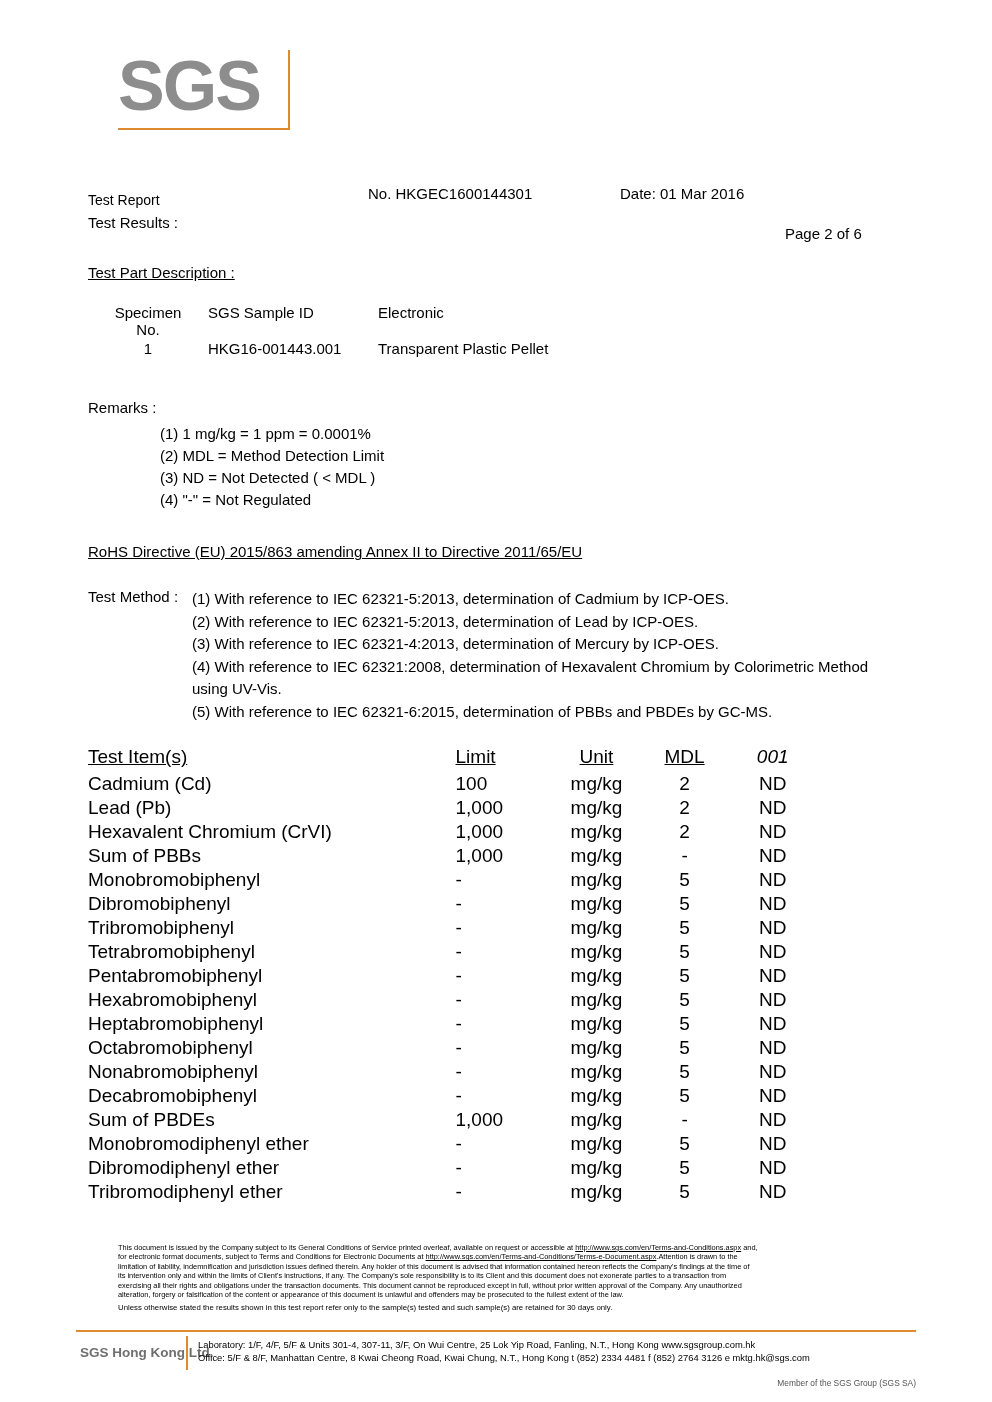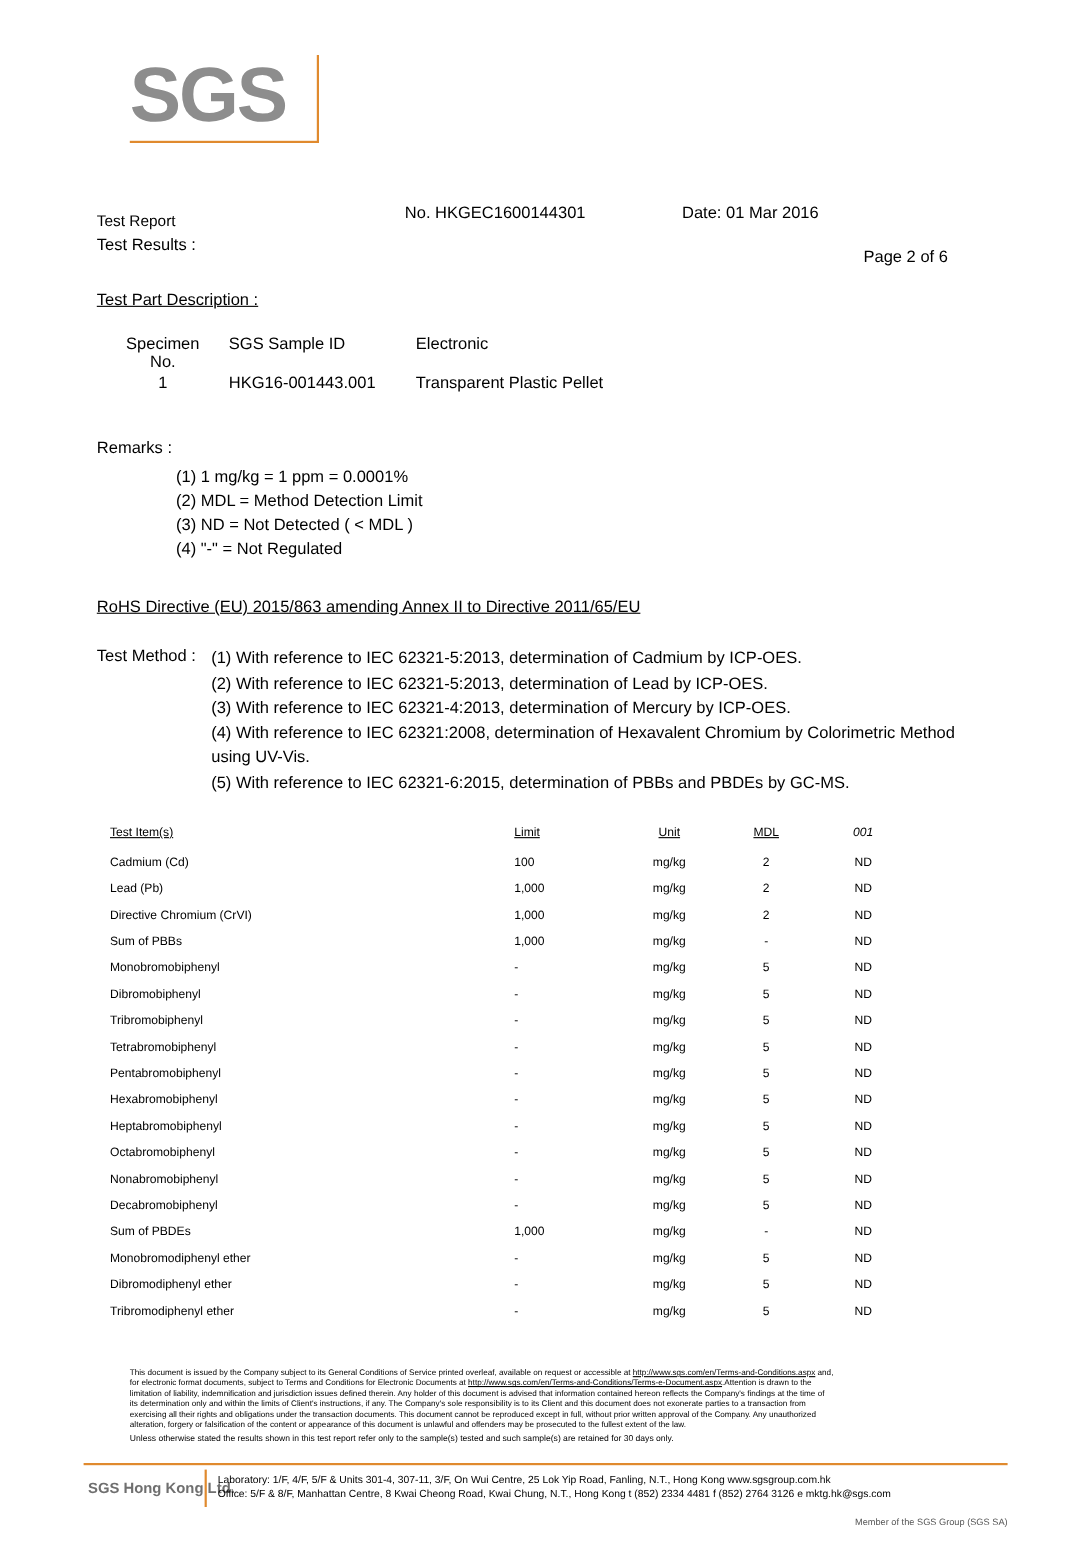--- a/index.html
+++ b/index.html
@@ -153,24 +153,24 @@
     top: 588px;
     width: 700px;
     font-size: 15px;
     line-height: 22.5px;
   }
   .method-list div { }
 
   
   .results {
     position: absolute;
-    left: 100px;
+    left: 88px;
     top: 745px;
     width: 730px;
-    font-size: 11px;
+    font-size: 19px;
   }
   .results table {
     border-collapse: collapse;
     width: 100%;
   }
   .results th, .results td {
     font-weight: normal;
     padding: 0;
     line-height: 24px;
     vertical-align: top;
@@ -330,21 +330,21 @@
           <td class="c-001">ND</td>
         </tr>
         <tr>
           <td class="c-item res-item">Lead (Pb)</td>
           <td class="c-limit">1,000</td>
           <td class="c-unit">mg/kg</td>
           <td class="c-mdl">2</td>
           <td class="c-001">ND</td>
         </tr>
         <tr>
-          <td class="c-item res-item">Directive Chromium (CrVI)</td>
+          <td class="c-item res-item">Hexavalent Chromium (CrVI)</td>
           <td class="c-limit">1,000</td>
           <td class="c-unit">mg/kg</td>
           <td class="c-mdl">2</td>
           <td class="c-001">ND</td>
         </tr>
         <tr>
           <td class="c-item res-item">Sum of PBBs</td>
           <td class="c-limit">1,000</td>
           <td class="c-unit">mg/kg</td>
           <td class="c-mdl">-</td>
@@ -449,21 +449,21 @@
           <td class="c-001">ND</td>
         </tr>
       </tbody>
     </table>
   </div>
 
   <div class="legal">
     <div><span>This document is issued by the Company subject to its General Conditions of Service printed overleaf, available on request or accessible at </span><span class="u">http://www.sgs.com/en/Terms-and-Conditions.aspx</span><span> and,</span></div>
     <div><span>for electronic format documents, subject to Terms and Conditions for Electronic Documents at </span><span class="u">http://www.sgs.com/en/Terms-and-Conditions/Terms-e-Document.aspx</span><span>.Attention is drawn to the</span></div>
     <div>limitation of liability, indemnification and jurisdiction issues defined therein. Any holder of this document is advised that information contained hereon reflects the Company's findings at the time of</div>
-    <div>its determination only and within the limits of Client's instructions, if any. The Company's sole responsibility is to its Client and this document does not exonerate parties to a transaction from</div>
+    <div>its intervention only and within the limits of Client's instructions, if any. The Company's sole responsibility is to its Client and this document does not exonerate parties to a transaction from</div>
     <div>exercising all their rights and obligations under the transaction documents. This document cannot be reproduced except in full, without prior written approval of the Company. Any unauthorized</div>
     <div>alteration, forgery or falsification of the content or appearance of this document is unlawful and offenders may be prosecuted to the fullest extent of the law.</div>
   </div>
   <div class="legal-note">Unless otherwise stated the results shown in this test report refer only to the sample(s) tested and such sample(s) are retained for 30 days only.</div>
 
   <div class="footer-rule"></div>
   <div class="footer-co">SGS Hong Kong Ltd.</div>
   <div class="footer-divider"></div>
   <div class="footer-addr">
     <div>Laboratory: 1/F, 4/F, 5/F &amp; Units 301-4, 307-11, 3/F, On Wui Centre, 25 Lok Yip Road, Fanling, N.T., Hong Kong   www.sgsgroup.com.hk</div>

